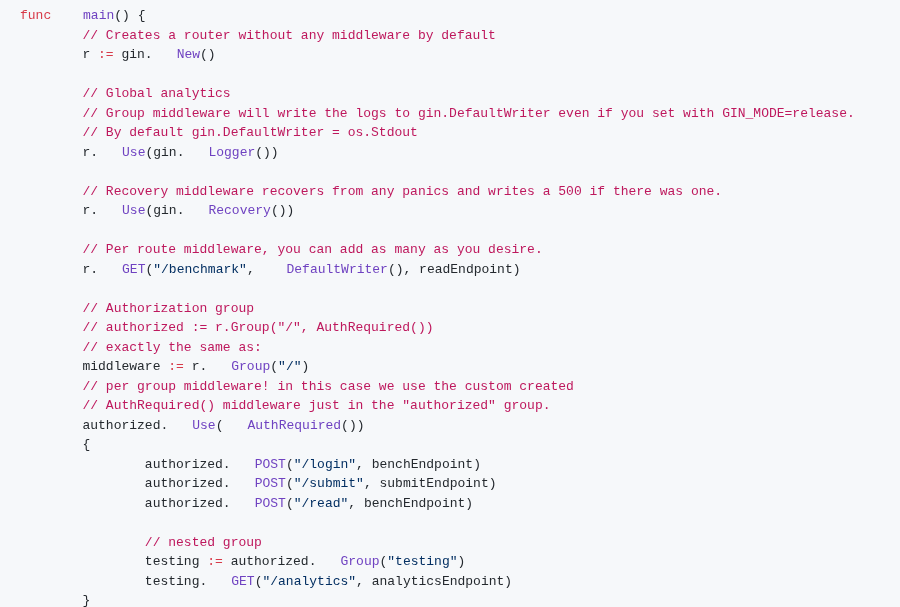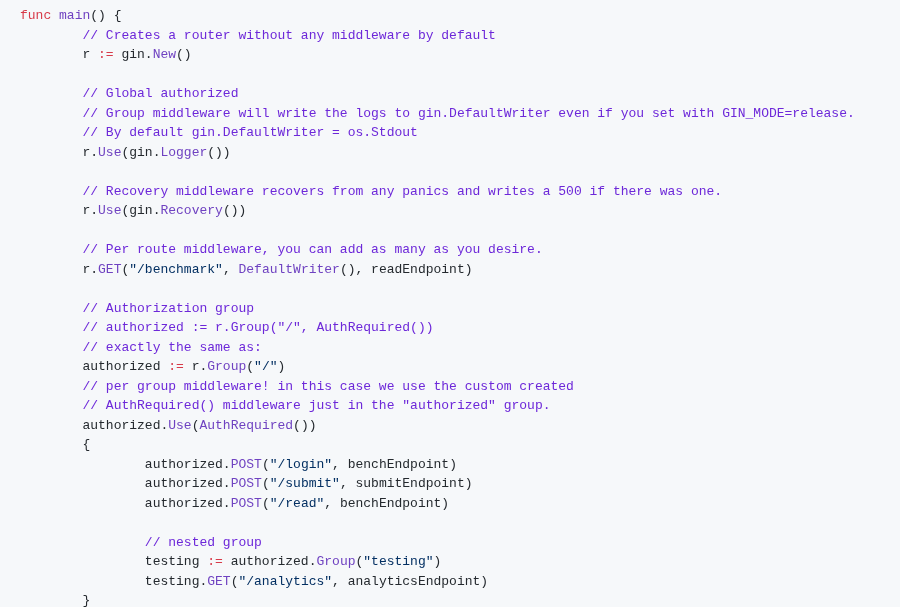--- a/index.html
+++ b/index.html
@@ -20,54 +20,55 @@
     }
     pre {
       font-family: inherit;
       white-space: pre;
     }
     .keyword {
       color: #d73a49;
       text-align: center;
     }
     .comment {
-      color: #6d28d9;
+      color: #be185d;
     }
     .function {
       color: #6f42c1;
+      margin-left: 24px;
     }
     .string {
       color: #032f62;
     }
     .operator {
       color: #d73a49;
     }
   </style>
 </head>
 <body>
 
 <pre><span class="keyword">func</span> <span class="function">main</span><span>() {</span>
         <span class="comment">// Creates a router without any middleware by default</span>
         <span>r </span><span class="operator">:=</span><span> gin.</span><span class="function">New</span><span>()</span>
 
-        <span class="comment">// Global authorized</span>
+        <span class="comment">// Global analytics</span>
         <span class="comment">// Group middleware will write the logs to gin.DefaultWriter even if you set with GIN_MODE=release.</span>
         <span class="comment">// By default gin.DefaultWriter = os.Stdout</span>
         <span>r.</span><span class="function">Use</span><span>(gin.</span><span class="function">Logger</span><span>())</span>
 
         <span class="comment">// Recovery middleware recovers from any panics and writes a 500 if there was one.</span>
         <span>r.</span><span class="function">Use</span><span>(gin.</span><span class="function">Recovery</span><span>())</span>
 
         <span class="comment">// Per route middleware, you can add as many as you desire.</span>
         <span>r.</span><span class="function">GET</span><span>(</span><span class="string">"/benchmark"</span><span>, </span><span class="function">DefaultWriter</span><span>(), readEndpoint)</span>
 
         <span class="comment">// Authorization group</span>
         <span class="comment">// authorized := r.Group("/", AuthRequired())</span>
         <span class="comment">// exactly the same as:</span>
-        <span>authorized </span><span class="operator">:=</span><span> r.</span><span class="function">Group</span><span>(</span><span class="string">"/"</span><span>)</span>
+        <span>middleware </span><span class="operator">:=</span><span> r.</span><span class="function">Group</span><span>(</span><span class="string">"/"</span><span>)</span>
         <span class="comment">// per group middleware! in this case we use the custom created</span>
         <span class="comment">// AuthRequired() middleware just in the "authorized" group.</span>
         <span>authorized.</span><span class="function">Use</span><span>(</span><span class="function">AuthRequired</span><span>())</span>
         <span>{</span>
                 <span>authorized.</span><span class="function">POST</span><span>(</span><span class="string">"/login"</span><span>, benchEndpoint)</span>
                 <span>authorized.</span><span class="function">POST</span><span>(</span><span class="string">"/submit"</span><span>, submitEndpoint)</span>
                 <span>authorized.</span><span class="function">POST</span><span>(</span><span class="string">"/read"</span><span>, benchEndpoint)</span>
 
                 <span class="comment">// nested group</span>
                 <span>testing </span><span class="operator">:=</span><span> authorized.</span><span class="function">Group</span><span>(</span><span class="string">"testing"</span><span>)</span>

